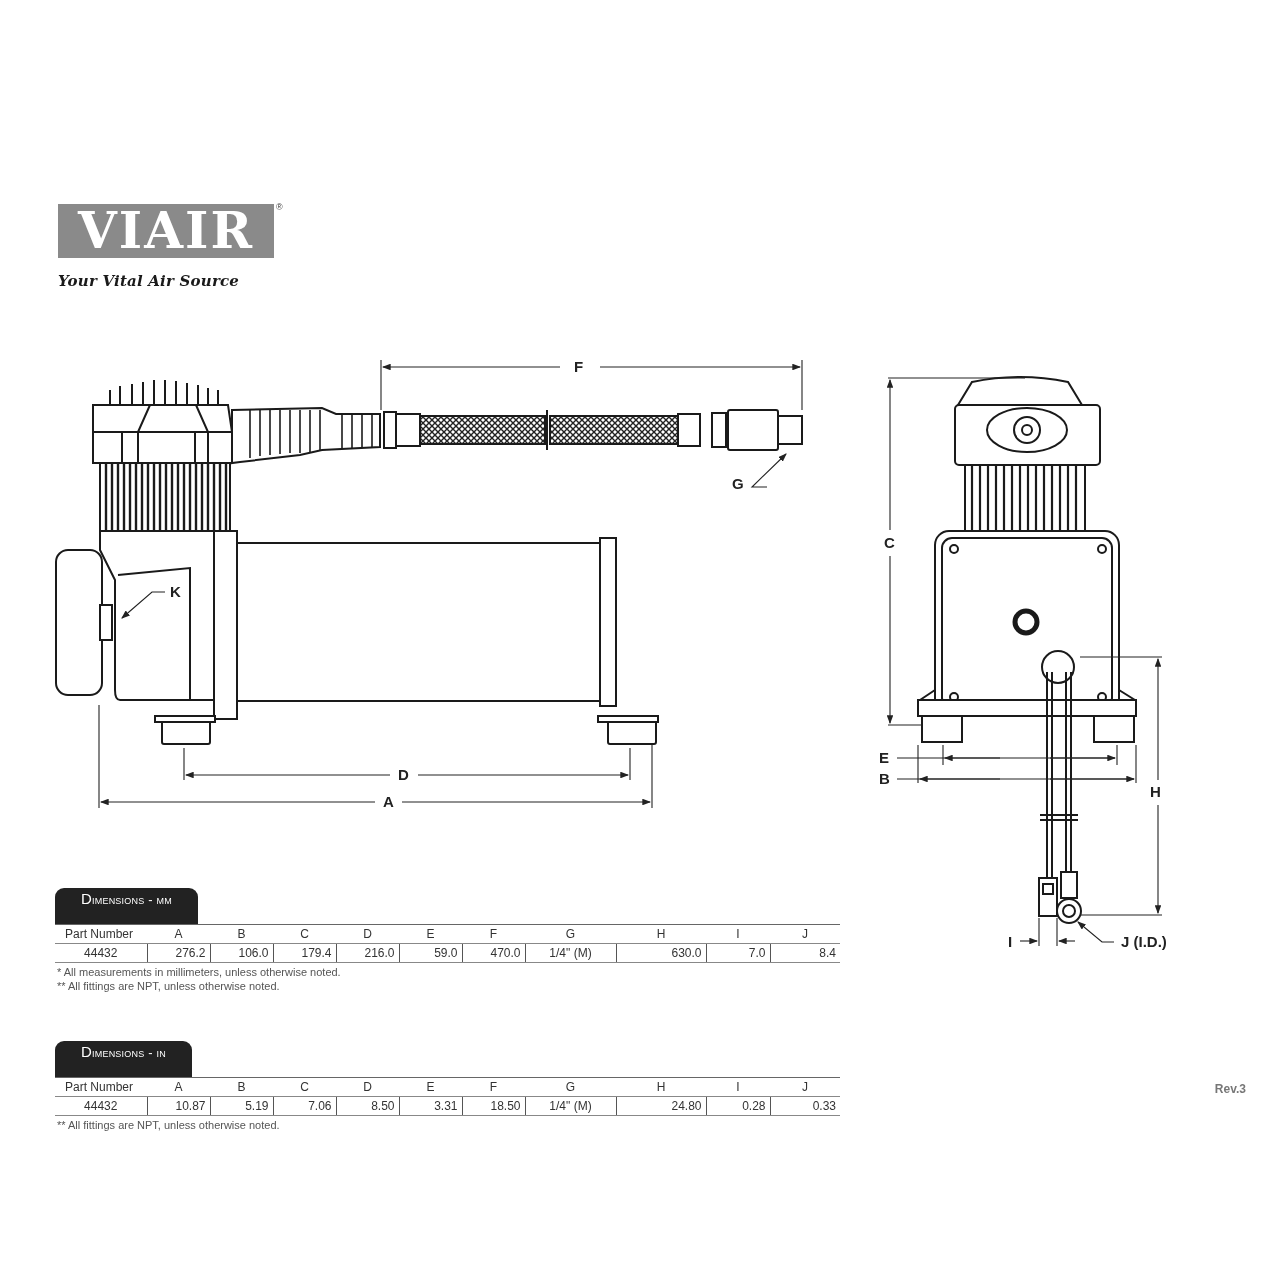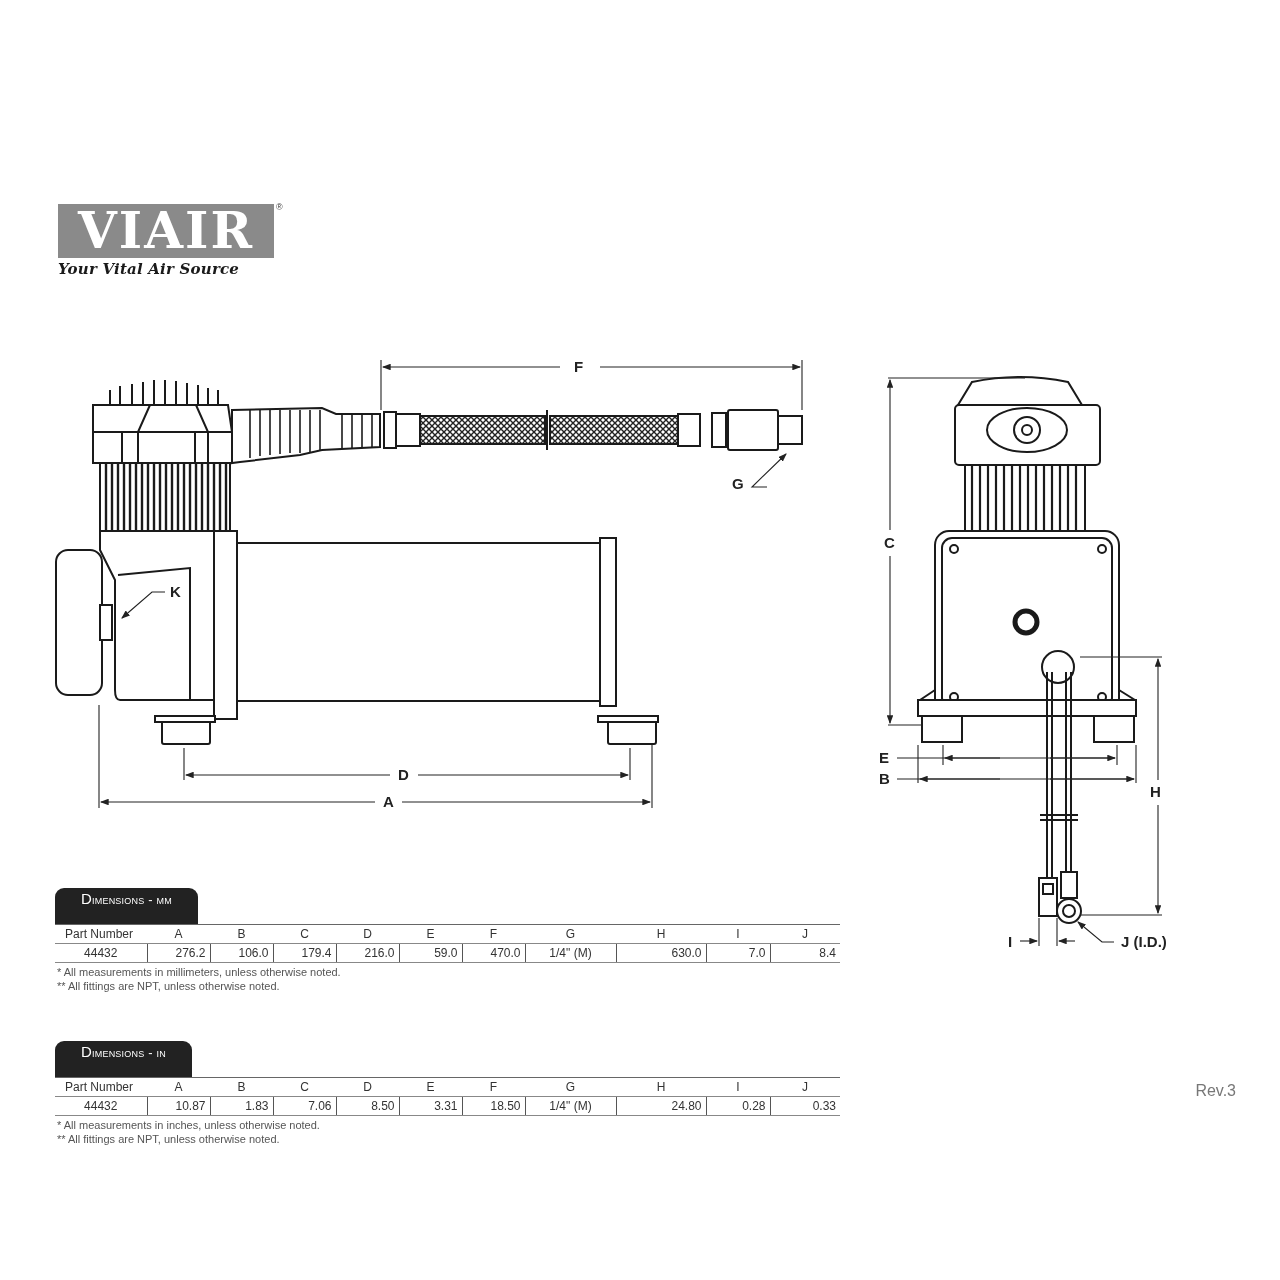--- a/index.html
+++ b/index.html
@@ -3,41 +3,41 @@
 <meta charset="utf-8">
 <style>
   html, body { margin: 0; padding: 0; background: #ffffff; }
   body { width: 1280px; height: 1280px; position: relative; overflow: hidden; font-family: "Liberation Sans", sans-serif; color: #222; }
   .abs { position: absolute; }
 
   
   .logo { left: 58px; top: 204px; width: 228px; }
   .logo-box { width: 216px; height: 54px; background: #8a8a8a; color: #fff; font-family: "DejaVu Serif", serif; font-weight: bold; font-size: 50px; line-height: 54px; letter-spacing: 2px; text-align: center; }
   .logo-reg { position: absolute; left: 218px; top: -2px; font-size: 9px; color: #444; }
-  .logo-tag { font-family: "DejaVu Serif", serif; font-style: italic; font-weight: bold; font-size: 15px; color: #1a1a1a; margin-top: 2px; letter-spacing: 0.2px; }
+  .logo-tag { font-family: "DejaVu Serif", serif; font-style: italic; font-weight: bold; font-size: 15px; color: #1a1a1a; margin-top: 14px; letter-spacing: 0.2px; }
 
   
   svg.drawing { position: absolute; left: 0; top: 0; }
   .dim-label { font-family: "Liberation Sans", sans-serif; font-weight: bold; font-size: 15px; fill: #222; }
 
   
   .dim-section { left: 55px; width: 785px; }
   .dim-tab { display: inline-block; height: 36px; padding: 0 26px 0 26px; background: #222; color: #fff; border-radius: 9px 9px 0 0; font-size: 13px; line-height: 22px; font-variant: small-caps; letter-spacing: 0.2px; }
   .dim-tab .big { font-size: 15px; }
   .dim-rule { height: 0; border-top: 1px solid #666; }
   table.dims { border-collapse: collapse; width: 785px; font-size: 12px; color: #333; }
   table.dims th { font-weight: normal; height: 18px; padding: 0; text-align: center; border-bottom: 1px solid #888; }
   table.dims th:first-child { text-align: left; padding-left: 10px; }
   table.dims td { height: 18px; padding: 0 4px; text-align: right; border-right: 1px solid #555; border-bottom: 1px solid #888; }
   table.dims td:first-child { text-align: center; }
   table.dims td.center { text-align: center; }
   table.dims td:last-child { border-right: none; }
   .notes { font-size: 11px; color: #555; line-height: 14px; margin-top: 2px; padding-left: 2px; }
 
-  .rev { right: 44px; top: 1082px; font-size: 16px; color: #777; }
+  .rev { right: 34px; top: 1082px; font-size: 12px; color: #777; font-weight: bold; }
 </style>
 </head>
 <body>
 
 <div class="abs logo">
   <div class="logo-box">VIAIR</div>
   <span class="logo-reg">®</span>
   <div class="logo-tag">Your Vital Air Source</div>
 </div>
 
@@ -337,31 +337,30 @@
         <th>G</th>
         <th>H</th>
         <th>I</th>
         <th>J</th>
       </tr>
     </thead>
     <tbody>
       <tr>
         <td>44432</td>
         <td>10.87</td>
-        <td>1.83</td>
+        <td>5.19</td>
         <td>7.06</td>
         <td>8.50</td>
         <td>3.31</td>
         <td>18.50</td>
         <td class="center">1/4" (M)</td>
         <td>24.80</td>
         <td>0.28</td>
         <td>0.33</td>
       </tr>
     </tbody>
   </table>
   <div class="notes">
-    <div>* All measurements in inches, unless otherwise noted.</div>
     <div>** All fittings are NPT, unless otherwise noted.</div>
   </div>
 </div>
 
 <div class="abs rev">Rev.3</div>
 
 </body></html>

